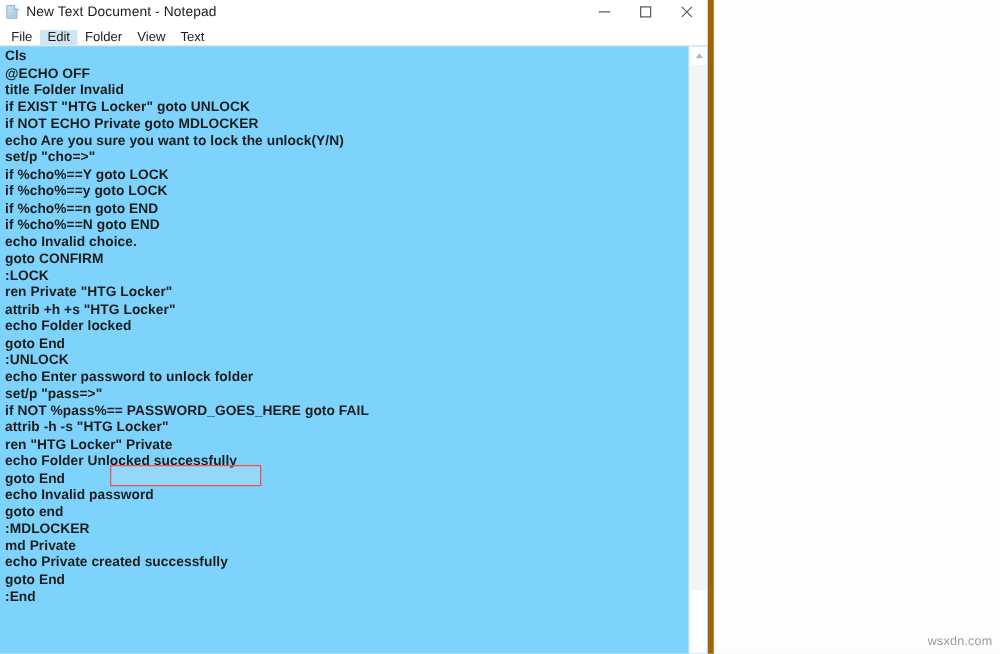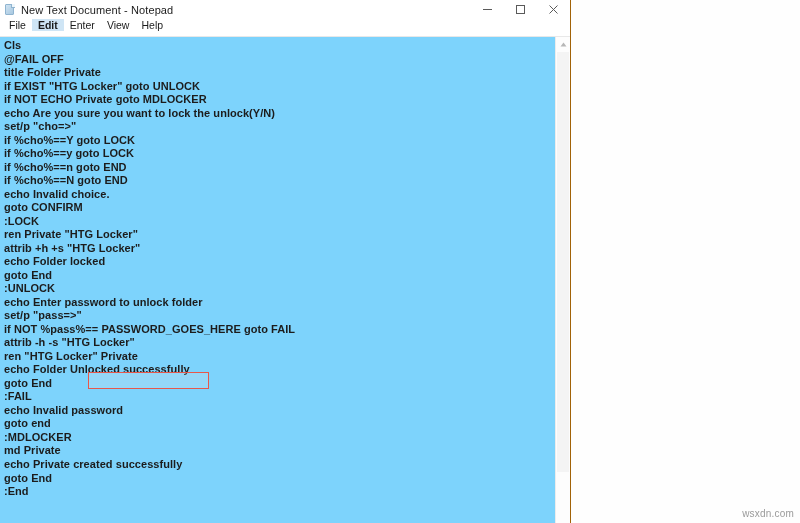--- a/index.html
+++ b/index.html
@@ -24,21 +24,21 @@
   }
 
   
   #notepad-window {
     position: absolute;
     left: 0;
     top: 0;
     width: 571px;
     height: 523px;
     background: #ffffff;
-    border-right: 1px solid #a16207;
+    border-right: 5px solid #a16207;
     box-sizing: border-box;
     display: flex;
     flex-direction: column;
   }
 
   
   #title-bar {
     height: 19px;
     min-height: 19px;
     background: #ffffff;
@@ -101,34 +101,34 @@
     color: #5a5a5a;
   }
   .win-btn svg { display: block; }
 
   
   #menu-bar {
     height: 17px;
     min-height: 17px;
     background: #ffffff;
     display: flex;
-    align-items: flex-start;
+    align-items: flex-end;
     padding-left: 3px;
     user-select: none;
   }
   .menu-item {
     font-size: 10.5px;
     color: #1b1b1b;
     padding: 0 6px;
     display: flex;
     align-items: center;
     cursor: default;
     white-space: nowrap;
   }
-  .menu-item.active { background: #cfe5f5; font-weight: bold; }
+  .menu-item.active { background: #cfe5f5; }
 
   
   #editor-area {
     flex: 1 1 auto;
     position: relative;
     background: #7dd3fc;
     display: flex;
     overflow: hidden;
     border-top: 1px solid #e8e8e8;
   }
@@ -237,31 +237,31 @@
           <line x1="1.5" y1="1.5" x2="9.5" y2="9.5" stroke="currentColor" stroke-width="1"></line>
           <line x1="9.5" y1="1.5" x2="1.5" y2="9.5" stroke="currentColor" stroke-width="1"></line>
         </svg>
       </div>
     </div>
   </div>
 
   <div id="menu-bar">
     <div class="menu-item">File</div>
     <div class="menu-item active">Edit</div>
-    <div class="menu-item">Enter</div>
+    <div class="menu-item">Folder</div>
     <div class="menu-item">View</div>
-    <div class="menu-item">Help</div>
+    <div class="menu-item">Text</div>
   </div>
 
   <div id="editor-area">
     <div id="text-content">
 
       <div class="code-line">Cls</div>
-        <div class="code-line">@FAIL OFF</div>
-        <div class="code-line">title Folder Private</div>
+        <div class="code-line">@ECHO OFF</div>
+        <div class="code-line">title Folder Invalid</div>
         <div class="code-line">if EXIST "HTG Locker" goto UNLOCK</div>
         <div class="code-line">if NOT ECHO Private goto MDLOCKER</div>
         <div class="code-line">echo Are you sure you want to lock the unlock(Y/N)</div>
         <div class="code-line">set/p "cho=&gt;"</div>
         <div class="code-line">if %cho%==Y goto LOCK</div>
         <div class="code-line">if %cho%==y goto LOCK</div>
         <div class="code-line">if %cho%==n goto END</div>
         <div class="code-line">if %cho%==N goto END</div>
         <div class="code-line">echo Invalid choice.</div>
         <div class="code-line">goto CONFIRM</div>
@@ -271,21 +271,20 @@
         <div class="code-line">echo Folder locked</div>
         <div class="code-line">goto End</div>
         <div class="code-line">:UNLOCK</div>
         <div class="code-line">echo Enter password to unlock folder</div>
         <div class="code-line">set/p "pass=&gt;"</div>
         <div class="code-line highlighted-line">if NOT %pass%== PASSWORD_GOES_HERE goto FAIL</div>
         <div class="code-line">attrib -h -s "HTG Locker"</div>
         <div class="code-line">ren "HTG Locker" Private</div>
         <div class="code-line">echo Folder Unlocked successfully</div>
         <div class="code-line">goto End</div>
-        <div class="code-line">:FAIL</div>
         <div class="code-line">echo Invalid password</div>
         <div class="code-line">goto end</div>
         <div class="code-line">:MDLOCKER</div>
         <div class="code-line">md Private</div>
         <div class="code-line">echo Private created successfully</div>
         <div class="code-line">goto End</div>
         <div class="code-line">:End</div>
         <div id="password-highlight-box" style="border-color: rgb(232, 87, 74);"></div>
     </div>
 

